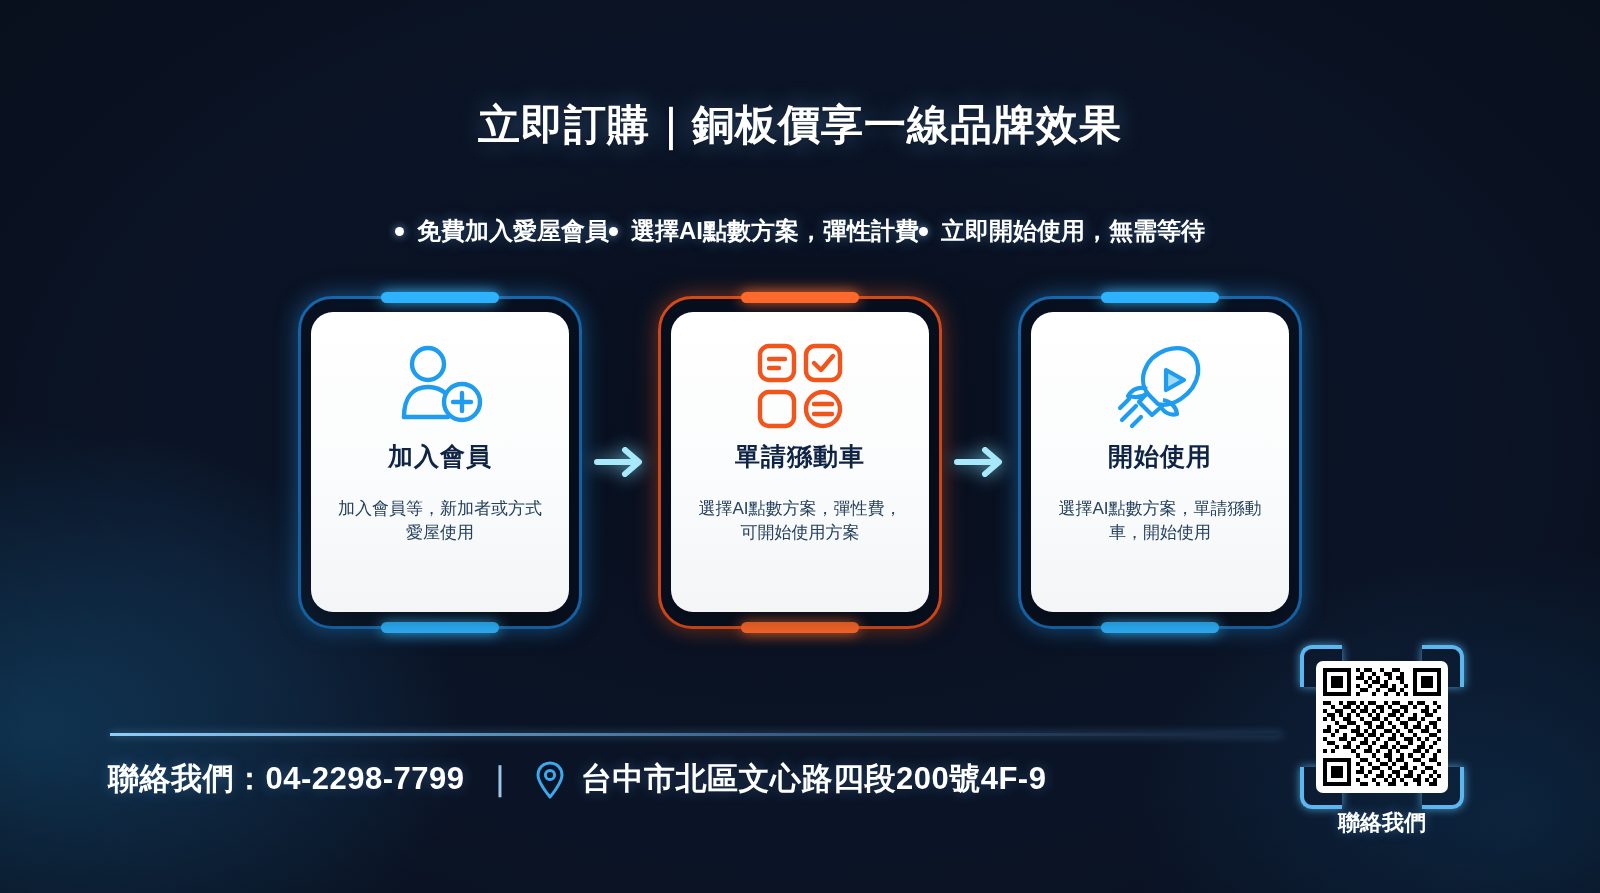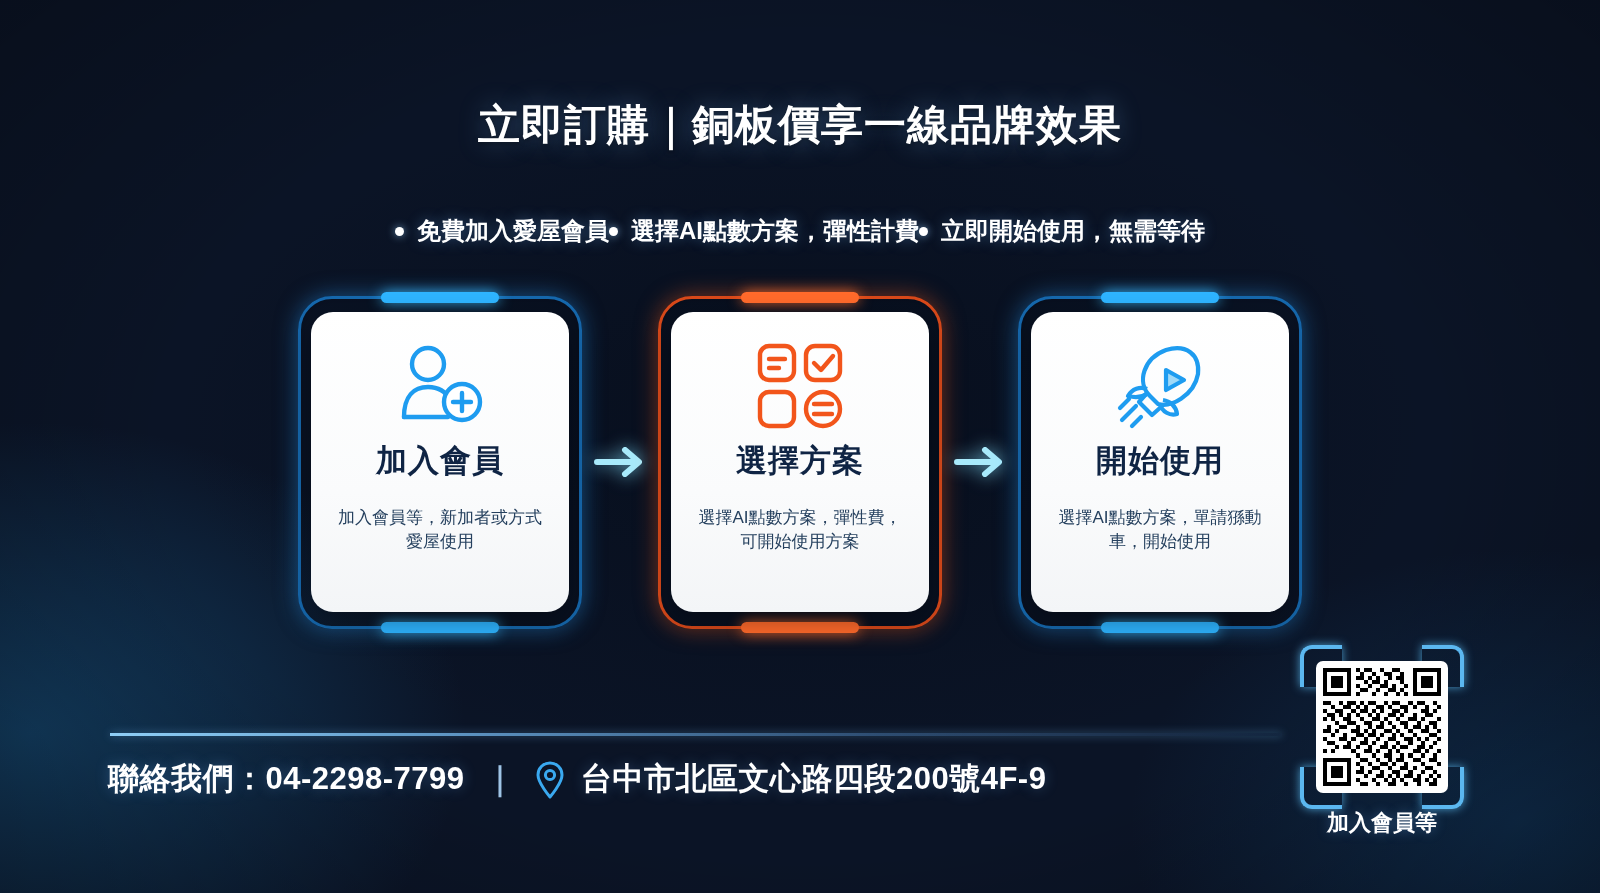--- a/index.html
+++ b/index.html
@@ -84,21 +84,21 @@
     width:258px; height:300px;
     background:linear-gradient(180deg,#ffffff 0%,#fafbfc 60%,#f3f5f7 100%);
     border-radius:22px;
     box-shadow:0 10px 26px rgba(0,0,0,0.35);
     display:flex; flex-direction:column; align-items:center;
     padding-top:26px;
   }
   .card .ico{ height:96px; display:flex; align-items:center; justify-content:center; }
   .card .ctitle{
     margin-top:6px;
-    font-size:31px; font-weight:bold; color:#0f2444; letter-spacing:1px;
+    font-size:25px; font-weight:bold; color:#0f2444; letter-spacing:1px;
   }
   .card .cdesc{
     margin-top:24px; width:210px; text-align:center;
     font-size:17px; line-height:1.42; color:#26415f;
   }
 
   .arrow{
     width:76px; height:333px; display:flex; align-items:center; justify-content:center;
     flex:0 0 auto;
   }
@@ -203,21 +203,21 @@
           <svg width="86" height="86" viewBox="0 0 86 86" fill="none">
             <rect x="3" y="3" width="34" height="34" rx="9" stroke="#f2551b" stroke-width="4.4"></rect>
             <path d="M12 16 H28 M12 25 H22" stroke="#f2551b" stroke-width="4.4" stroke-linecap="round"></path>
             <rect x="49" y="3" width="34" height="34" rx="9" stroke="#f2551b" stroke-width="4.4"></rect>
             <path d="M57 20 L64 27 L76 13" stroke="#f2551b" stroke-width="4.4" stroke-linecap="round" stroke-linejoin="round"></path>
             <rect x="3" y="49" width="34" height="34" rx="9" stroke="#f2551b" stroke-width="4.4"></rect>
             <circle cx="66" cy="66" r="17" stroke="#f2551b" stroke-width="4.4"></circle>
             <path d="M57 61 H75 M57 71 H75" stroke="#f2551b" stroke-width="4.4" stroke-linecap="round"></path>
           </svg>
         </div>
-        <div class="ctitle">選擇方案</div>
+        <div class="ctitle">單請猻動車</div>
         <div class="cdesc">選擇AI點數方案，彈性費，可開始使用方案</div>
       </div>
     </div>
 
     <div class="arrow">
       <svg width="52" height="34" viewBox="0 0 52 34" fill="none">
         <path d="M3 17 H43 M31 5 L45 17 L31 29" stroke="#a8eafb" stroke-width="6" stroke-linecap="round" stroke-linejoin="round"></path>
       </svg>
     </div>
 
@@ -488,15 +488,15 @@
           <rect x="9" y="28" width="2" height="1"></rect>
             <rect x="13" y="28" width="1" height="1"></rect>
             <rect x="16" y="28" width="2" height="1"></rect>
             <rect x="20" y="28" width="1" height="1"></rect>
             <rect x="23" y="28" width="1" height="1"></rect>
             <rect x="26" y="28" width="2" height="1"></rect>
         </g>
       </svg>
     </div>
   </div>
-  <div class="qrcap">加入會員等</div>
+  <div class="qrcap">聯絡我們</div>
 
 </div>
 
 </body></html>

